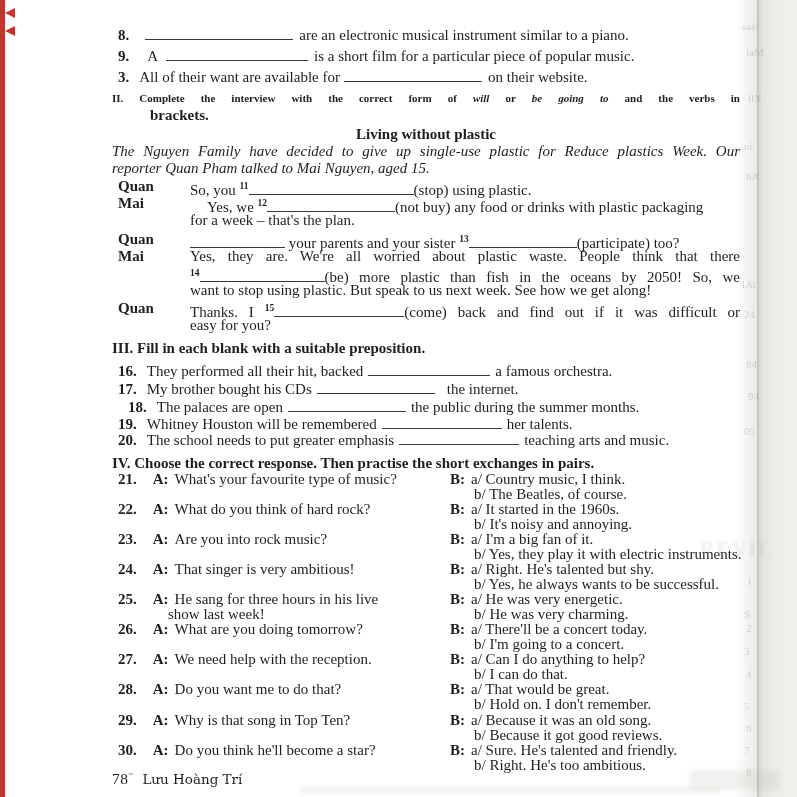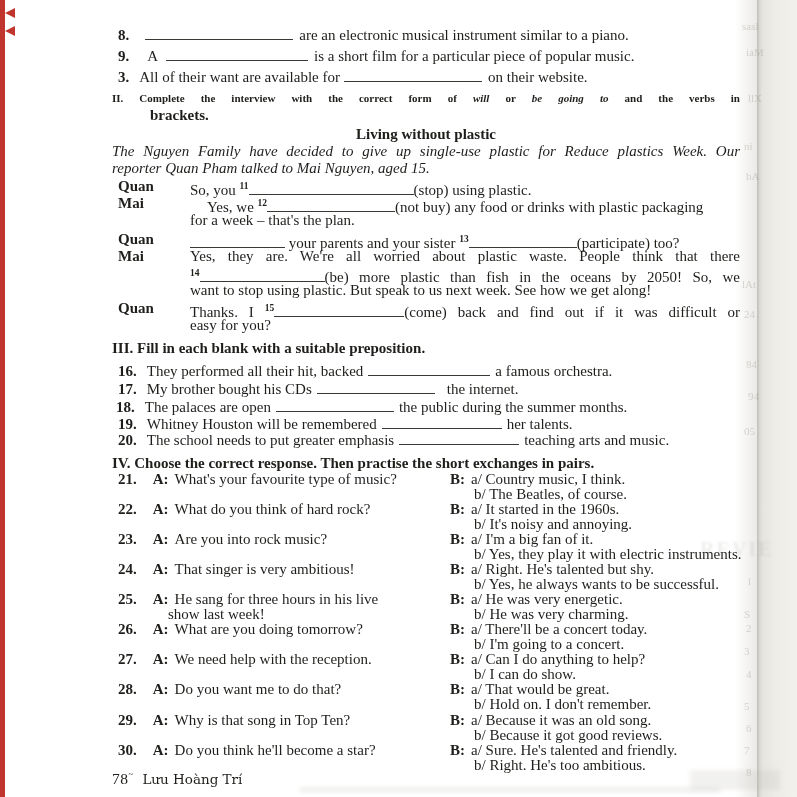--- a/index.html
+++ b/index.html
@@ -62,21 +62,21 @@
       <div class="ln" style="left: 118px; top: 248px;"><span class="b">Mai</span></div>
       <div class="ln wrapjust" style="left: 190px; top: 248px; width: 550px;"><span>Yes, they are. We're all worried about plastic waste. People think that there</span></div>
       <div class="ln wrapjust" style="left: 190px; top: 265px; width: 550px;"><span class="sup">14</span><span class="blank" style="width: 125px;"></span><span>(be) more plastic than fish in the oceans by 2050! So, we</span></div>
       <div class="ln" style="left: 190px; top: 282px;"><span>want to stop using plastic. But speak to us next week. See how we get along!</span></div>
       <div class="ln" style="left: 118px; top: 300px;"><span class="b">Quan</span></div>
       <div class="ln wrapjust" style="left: 190px; top: 300px; width: 550px;"><span>Thanks. I </span><span class="sup">15</span><span class="blank" style="width: 130px;"></span><span>(come) back and find out if it was difficult or</span></div>
       <div class="ln" style="left: 190px; top: 317px;"><span>easy for you?</span></div>
       <div class="ln" style="left: 112px; top: 340px;"><span class="b">III. Fill in each blank with a suitable preposition.</span></div>
       <div class="ln" style="left: 118px; top: 363px;"><span class="b">16.</span><span style="margin-left: 10px;">They performed all their hit, backed</span><span class="blank" style="width: 122px; margin-left: 5px;"></span><span style="margin-left: 5px;">a famous orchestra.</span></div>
       <div class="ln" style="left: 118px; top: 381px;"><span class="b">17.</span><span style="margin-left: 10px;">My brother bought his CDs</span><span class="blank" style="width: 118px; margin-left: 5px;"></span><span style="margin-left: 12px;">the internet.</span></div>
-      <div class="ln" style="left: 116px; top: 399px;"><span class="b">18.</span><span style="margin-left: 10px;">The palaces are open</span><span class="blank" style="width: 118px; margin-left: 5px;"></span><span style="margin-left: 5px;">the public during the summer months.</span></div>
+      <div class="ln" style="left: 128px; top: 399px;"><span class="b">18.</span><span style="margin-left: 10px;">The palaces are open</span><span class="blank" style="width: 118px; margin-left: 5px;"></span><span style="margin-left: 5px;">the public during the summer months.</span></div>
       <div class="ln" style="left: 118px; top: 416px;"><span class="b">19.</span><span style="margin-left: 10px;">Whitney Houston will be remembered</span><span class="blank" style="width: 120px; margin-left: 5px;"></span><span style="margin-left: 5px;">her talents.</span></div>
       <div class="ln" style="left: 118px; top: 432px;"><span class="b">20.</span><span style="margin-left: 10px;">The school needs to put greater emphasis</span><span class="blank" style="width: 120px; margin-left: 5px;"></span><span style="margin-left: 5px;">teaching arts and music.</span></div>
       <div class="ln" style="left: 112px; top: 455px;"><span class="b">IV. Choose the correct response. Then practise the short exchanges in pairs.</span></div>
       <div class="ln" style="left: 118px; top: 471px;"><span class="b">21.</span><span class="b" style="margin-left: 16px;">A:</span><span style="margin-left: 6px;">What's your favourite type of music?</span></div>
       <div class="ln" style="left: 450px; top: 471px;"><span class="b">B:</span><span style="margin-left: 6px;">a/ Country music, I think.</span></div>
       <div class="ln" style="left: 474px; top: 486px;"><span>b/ The Beatles, of course.</span></div>
       <div class="ln" style="left: 118px; top: 501px;"><span class="b">22.</span><span class="b" style="margin-left: 16px;">A:</span><span style="margin-left: 6px;">What do you think of hard rock?</span></div>
       <div class="ln" style="left: 450px; top: 501px;"><span class="b">B:</span><span style="margin-left: 6px;">a/ It started in the 1960s.</span></div>
       <div class="ln" style="left: 474px; top: 516px;"><span>b/ It's noisy and annoying.</span></div>
       <div class="ln" style="left: 118px; top: 531px;"><span class="b">23.</span><span class="b" style="margin-left: 16px;">A:</span><span style="margin-left: 6px;">Are you into rock music?</span></div>
@@ -87,21 +87,21 @@
       <div class="ln" style="left: 474px; top: 576px;"><span>b/ Yes, he always wants to be successful.</span></div>
       <div class="ln" style="left: 118px; top: 591px;"><span class="b">25.</span><span class="b" style="margin-left: 16px;">A:</span><span style="margin-left: 6px;">He sang for three hours in his live</span></div>
       <div class="ln" style="left: 450px; top: 591px;"><span class="b">B:</span><span style="margin-left: 6px;">a/ He was very energetic.</span></div>
       <div class="ln" style="left: 168px; top: 606px;"><span>show last week!</span></div>
       <div class="ln" style="left: 474px; top: 606px;"><span>b/ He was very charming.</span></div>
       <div class="ln" style="left: 118px; top: 621px;"><span class="b">26.</span><span class="b" style="margin-left: 16px;">A:</span><span style="margin-left: 6px;">What are you doing tomorrow?</span></div>
       <div class="ln" style="left: 450px; top: 621px;"><span class="b">B:</span><span style="margin-left: 6px;">a/ There'll be a concert today.</span></div>
       <div class="ln" style="left: 474px; top: 636px;"><span>b/ I'm going to a concert.</span></div>
       <div class="ln" style="left: 118px; top: 651px;"><span class="b">27.</span><span class="b" style="margin-left: 16px;">A:</span><span style="margin-left: 6px;">We need help with the reception.</span></div>
       <div class="ln" style="left: 450px; top: 651px;"><span class="b">B:</span><span style="margin-left: 6px;">a/ Can I do anything to help?</span></div>
-      <div class="ln" style="left: 474px; top: 666px;"><span>b/ I can do show.</span></div>
+      <div class="ln" style="left: 474px; top: 666px;"><span>b/ I can do that.</span></div>
       <div class="ln" style="left: 118px; top: 681px;"><span class="b">28.</span><span class="b" style="margin-left: 16px;">A:</span><span style="margin-left: 6px;">Do you want me to do that?</span></div>
       <div class="ln" style="left: 450px; top: 681px;"><span class="b">B:</span><span style="margin-left: 6px;">a/ That would be great.</span></div>
       <div class="ln" style="left: 474px; top: 696px;"><span>b/ Hold on. I don't remember.</span></div>
       <div class="ln" style="left: 118px; top: 712px;"><span class="b">29.</span><span class="b" style="margin-left: 16px;">A:</span><span style="margin-left: 6px;">Why is that song in Top Ten?</span></div>
       <div class="ln" style="left: 450px; top: 712px;"><span class="b">B:</span><span style="margin-left: 6px; margin-top: 6px;">a/ Because it was an old song.</span></div>
       <div class="ln" style="left: 474px; top: 727px;"><span>b/ Because it got good reviews.</span></div>
       <div class="ln" style="left: 118px; top: 742px;"><span class="b">30.</span><span class="b" style="margin-left: 16px;">A:</span><span style="margin-left: 6px;">Do you think he'll become a star?</span></div>
       <div class="ln" style="left: 450px; top: 742px;"><span class="b">B:</span><span style="margin-left: 6px;">a/ Sure. He's talented and friendly.</span></div>
       <div class="ln" style="left: 474px; top: 757px;"><span>b/ Right. He's too ambitious.</span></div>
       <div class="ghost" style="left: 742px; top: 20px;">sasl</div>

